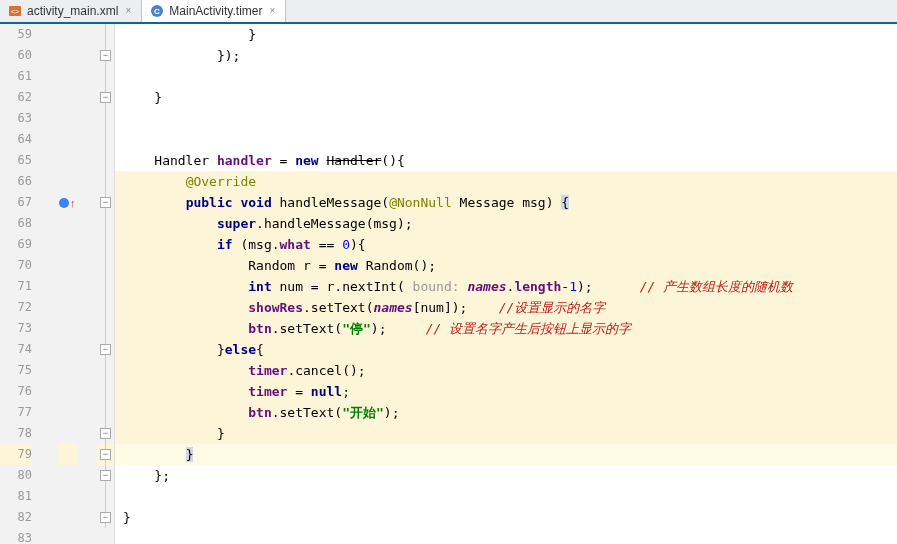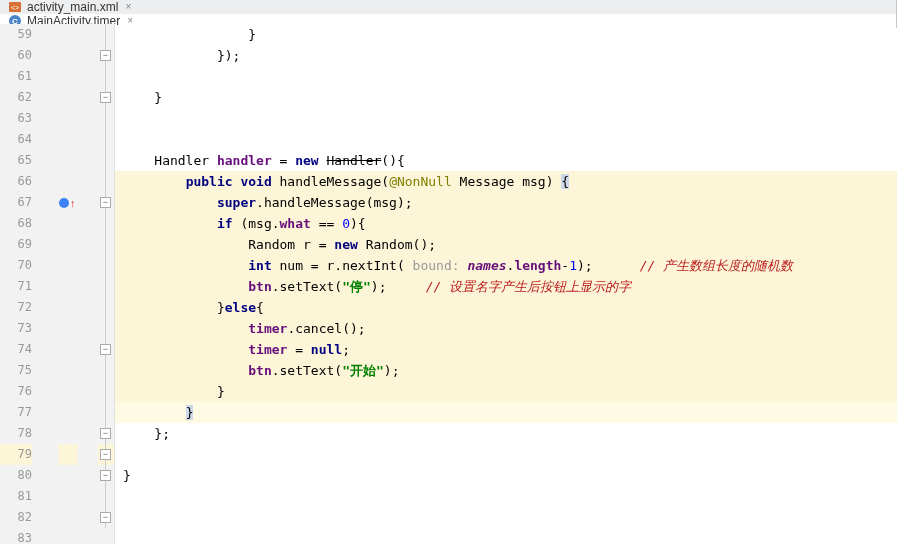--- a/index.html
+++ b/index.html
@@ -1,17 +1,17 @@
 <!DOCTYPE html>
 <html><head>
 <meta charset="utf-8">
 <style>
 * { margin: 0; padding: 0; box-sizing: border-box; }
 body { font-family: "Segoe UI", Arial, sans-serif; font-size: 12px; background: #fff; overflow: hidden; width: 897px; height: 544px; }
-.tabs { display: flex; height: 24px; background: #eceef0; border-bottom: 2px solid #0369a1; flex-direction: column; }
+.tabs { display: flex; height: 24px; background: #eceef0; border-bottom: 2px solid #0369a1; }
 .tab { display: flex; align-items: center; padding: 0 8px; border-right: 1px solid #c5c5c5; gap: 5px; cursor: default; height: 100%; }
 .tab.active { background: #fff; }
 .tab-icon { width: 14px; height: 14px; display: inline-block; }
 .tab-label { font-size: 12px; color: #333; }
 .tab-close { width: 10px; height: 10px; color: #888; font-size: 10px; line-height: 10px; text-align: center; cursor: pointer; }
 .editor-wrap { display: flex; height: 520px; }
 .gutter { display: flex; background: #f2f2f2; border-right: 1px solid #e0e0e0; gap: 20px; }
 .lnums { width: 38px; text-align: right; padding-right: 6px; color: #999; font-family: "Consolas","Monaco",monospace; font-size: 12px; }
 .lnums div { height: 21px; line-height: 21px; }
 .markers { width: 20px; position: relative; }
@@ -208,25 +208,27 @@
       </div>
   </div>
   <div class="code" id="code">
       <div class="code-line ">                }</div>
       <div class="code-line ">            });</div>
       <div class="code-line ">        </div>
       <div class="code-line ">    }</div>
       <div class="code-line "></div>
       <div class="code-line "></div>
       <div class="code-line ">    Handler <span class="field">handler</span> = <span class="kw">new </span><span class="strike">Handler</span>(){</div>
+      <div class="code-line hl-yellow">        <span class="ann">@Override</span></div>
       <div class="code-line hl-yellow">        <span class="kw">public void </span>handleMessage(<span class="ann">@NonNull</span> Message msg) <span class="caret-br">{</span></div>
       <div class="code-line hl-yellow">            <span class="kw">super</span>.handleMessage(msg);</div>
       <div class="code-line hl-yellow">            <span class="kw">if </span>(msg.<span class="field">what</span> == <span class="num">0</span>){</div>
       <div class="code-line hl-yellow">                Random r = <span class="kw">new </span>Random();</div>
       <div class="code-line hl-yellow">                <span class="kw">int </span>num = r.nextInt( <span class="hint">bound: </span><span class="field static-f">names</span>.<span class="field">length</span>-<span class="num">1</span>);      <span class="cmt">// 产生数组长度的随机数</span></div>
+      <div class="code-line hl-yellow">                <span class="field">showRes</span>.setText(<span class="field static-f">names</span>[num]);    <span class="cmt">//设置显示的名字</span></div>
       <div class="code-line hl-yellow">                <span class="field">btn</span>.setText(<span class="str">"停"</span>);     <span class="cmt">// 设置名字产生后按钮上显示的字</span></div>
       <div class="code-line hl-yellow">            }<span class="kw">else</span>{</div>
       <div class="code-line hl-yellow">                <span class="field">timer</span>.cancel();</div>
       <div class="code-line hl-yellow">                <span class="field">timer</span> = <span class="kw">null</span>;</div>
       <div class="code-line hl-yellow">                <span class="field">btn</span>.setText(<span class="str">"开始"</span>);</div>
       <div class="code-line hl-yellow">            }</div>
       <div class="code-line hl-yellow hl-curline">        <span class="caret-br">}</span></div>
       <div class="code-line ">    };</div>
       <div class="code-line "></div>
       <div class="code-line ">}</div>

